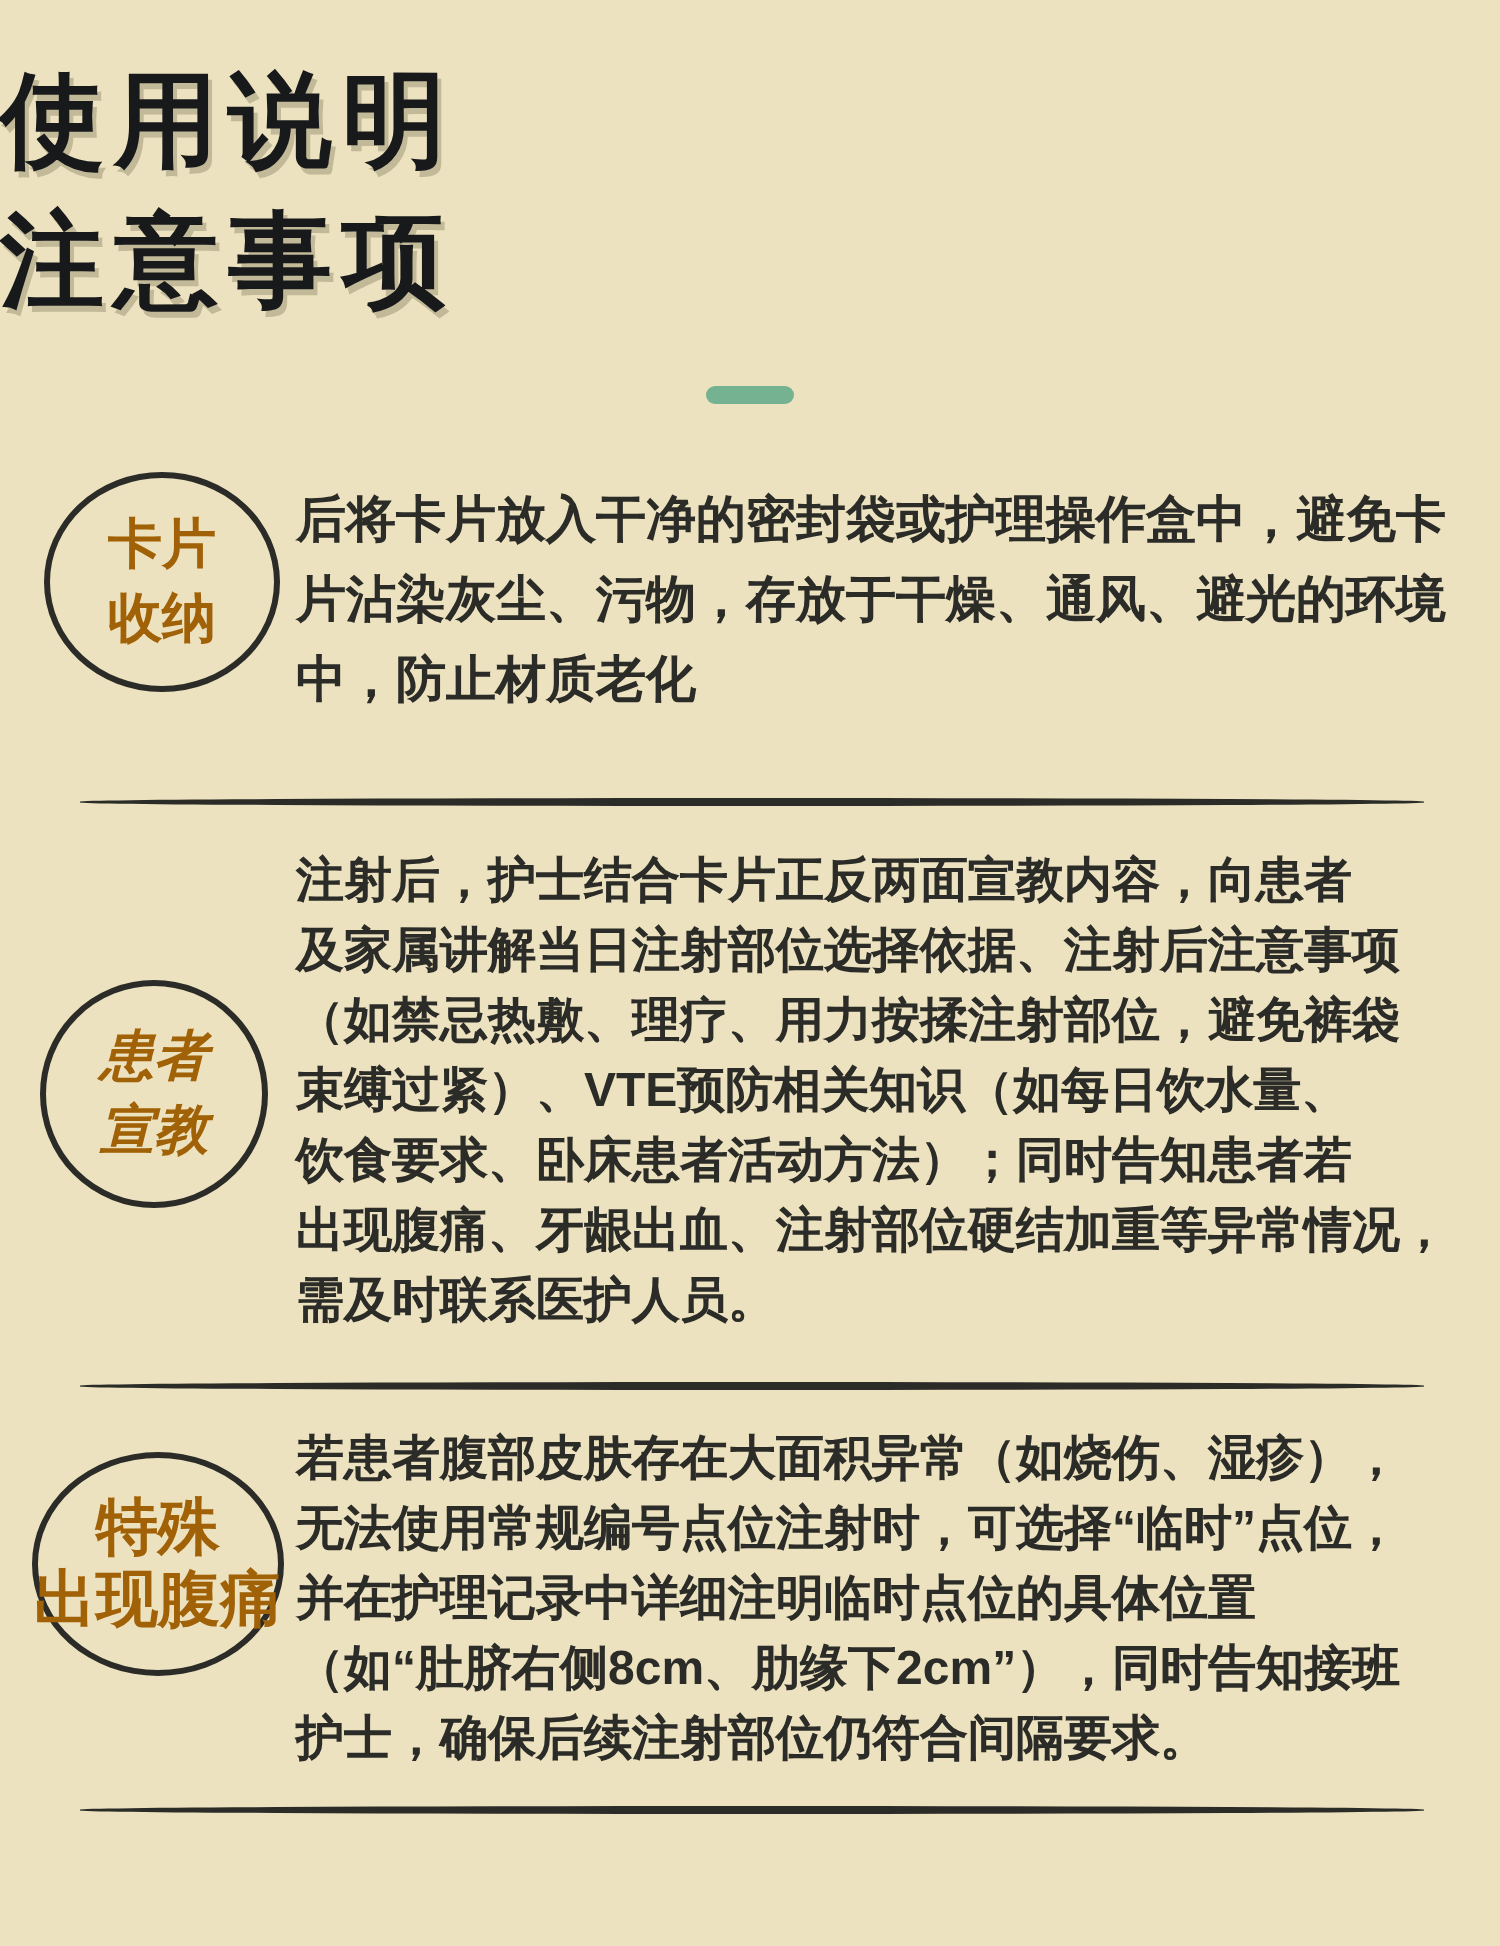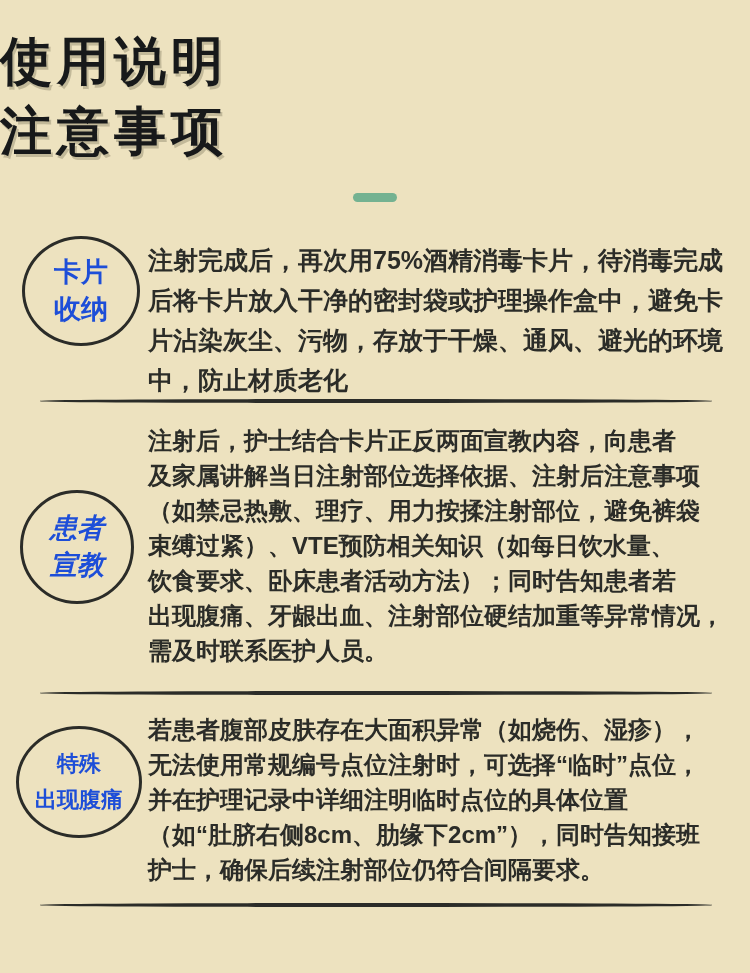--- a/index.html
+++ b/index.html
@@ -20,27 +20,27 @@
   }
   .pill{
     position:absolute;top:193px;left:353px;
     width:44px;height:9px;border-radius:5px;
     background:#74B291;
   }
   .badge{
     position:absolute;
     border:3px solid #2B2C28;border-radius:50%;
     display:flex;flex-direction:column;align-items:center;justify-content:center;
-    font-weight:700;text-align:center;color:#1d4ed8;
+    font-weight:700;text-align:center;color:#a16207;
     background:transparent;
   }
   .badge div{white-space:nowrap;}
   .badge1{left:22px;top:236px;width:112px;height:104px;font-size:27px;line-height:37px;}
   .badge2{left:20px;top:490px;width:108px;height:108px;font-size:27px;line-height:37px;font-style:italic;}
-  .badge3{left:16px;top:726px;width:120px;height:106px;font-size:22px;line-height:36px;}
+  .badge3{left:16px;top:726px;width:120px;height:106px;font-size:31px;line-height:36px;}
   .body{position:absolute;left:148px;font-weight:700;color:#2B2C28;}
   .body .bl{white-space:nowrap;}
   .body1{top:240px;font-size:25px;line-height:40px;}
   .body2{top:423px;font-size:24px;line-height:35px;}
   .body3{top:712px;font-size:24px;line-height:35px;}
   .rule{
     position:absolute;left:40px;width:672px;height:3.5px;
     background:#2B2C28;border-radius:50%;
   }
   .rule1{top:399px}
@@ -57,21 +57,20 @@
     <div>注意事项</div>
   </h1>
 
   <div class="pill"></div>
 
   <div class="badge badge1">
     <div>卡片</div>
     <div>收纳</div>
   </div>
   <div class="body body1">
-    <div class="bl">注射完成后，再次用75%酒精消毒卡片，待消毒完成</div>
     <div class="bl">后将卡片放入干净的密封袋或护理操作盒中，避免卡</div>
     <div class="bl">片沾染灰尘、污物，存放于干燥、通风、避光的环境</div>
     <div class="bl">中，防止材质老化</div>
   </div>
   <div class="rule rule1"></div>
 
   <div class="badge badge2">
     <div>患者</div>
     <div>宣教</div>
   </div>

